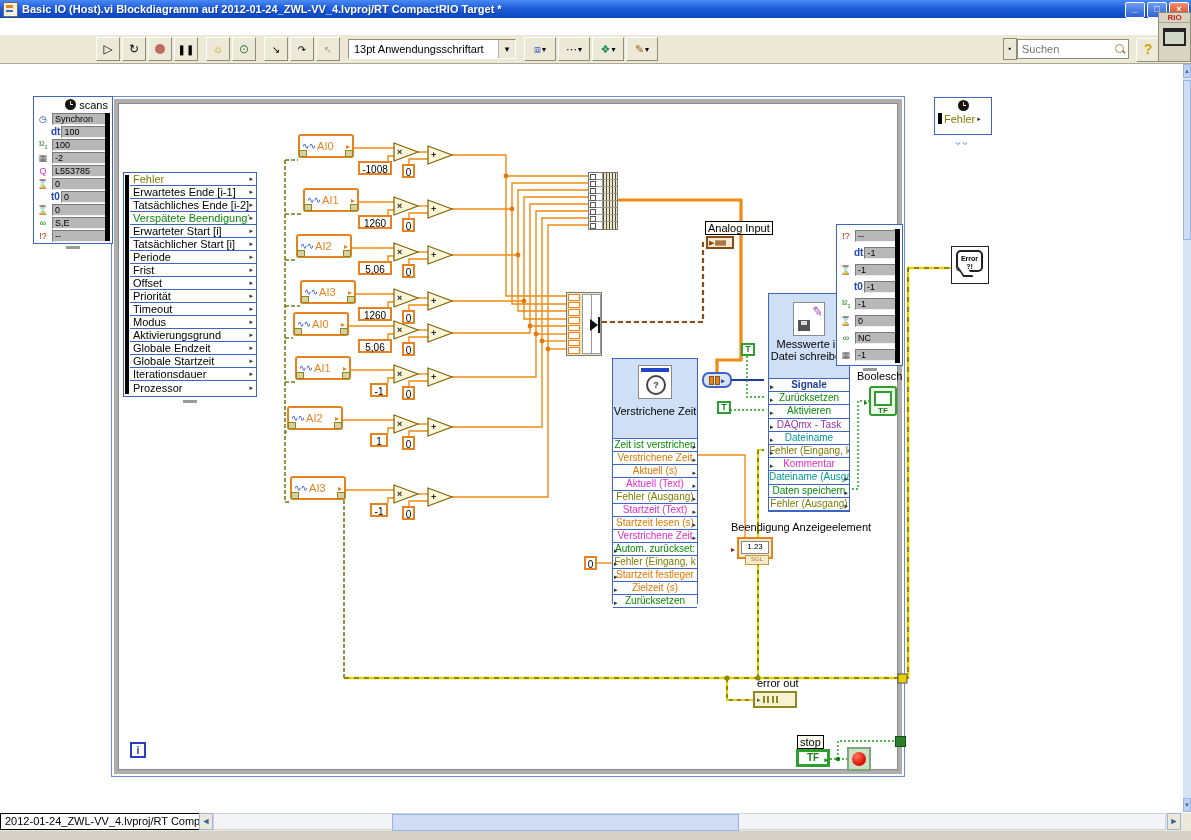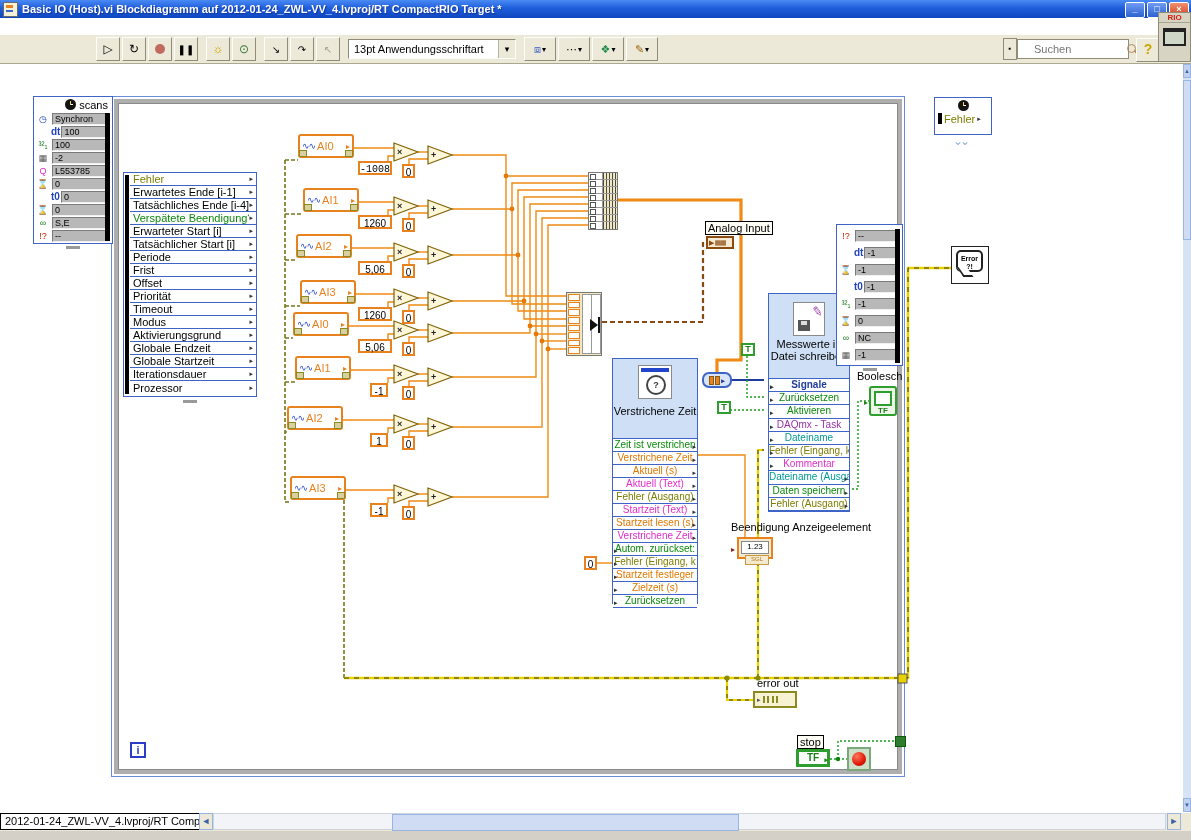--- a/index.html
+++ b/index.html
@@ -31,21 +31,21 @@
   .tsep{width:4px;flex:0 0 auto;}
   .fontbox{height:20px;width:168px;background:#fff;border:1px solid;border-color:#8f8c78 #fdfdfa #fdfdfa #8f8c78;
     display:flex;align-items:center;padding-left:5px;box-sizing:border-box;font-size:11px;}
   .fontbox .caret{margin-left:auto;width:16px;height:18px;background:#ece9d8;border-left:1px solid #b5b2a0;text-align:center;font-size:9px;line-height:18px;}
   .ddbtn{width:30px;height:22px;background:#ece9d8;border:1px solid;border-color:#fdfdfa #8f8c78 #8f8c78 #fdfdfa;
     display:flex;align-items:center;justify-content:center;gap:1px;font-size:11px;flex:0 0 auto;}
   .ddbtn .c{font-size:8px;}
   .searchwrap{position:absolute;left:1003px;top:39px;display:flex;align-items:center;height:20px;}
   .search-dd{width:12px;height:20px;background:#ece9d8;border:1px solid #8f8c78;font-size:8px;text-align:center;line-height:20px;}
   .searchbox{width:112px;height:20px;background:#fff;border:1px solid #8f8c78;display:flex;align-items:center;box-sizing:border-box;}
-  .searchbox input{border:none;outline:none;width:90px;font-size:11px;color:#888;padding-left:16px;font-family:"Liberation Sans",sans-serif;background:transparent;}
+  .searchbox input{border:none;outline:none;width:90px;font-size:11px;color:#888;padding-left:4px;font-family:"Liberation Sans",sans-serif;background:transparent;}
   .mag{position:relative;width:12px;height:12px;}
   .mag::before{content:"";position:absolute;left:1px;top:1px;width:7px;height:7px;border:1.5px solid #b08860;border-radius:50%;}
   .mag::after{content:"";position:absolute;left:8px;top:8px;width:4px;height:1.5px;background:#b08860;transform:rotate(45deg);}
   .helpbtn{position:absolute;left:1136px;top:38px;width:22px;height:22px;border:1px solid;border-color:#fdfdfa #8f8c78 #8f8c78 #fdfdfa;
     background:#ece9d8;color:#c8a800;font-weight:bold;font-size:14px;text-align:center;line-height:20px;}
 
   .rio-palette{left:1158px;top:12px;width:33px;height:50px;background:#d8d4c4;border:1px solid #8f8c78;box-sizing:border-box;}
   .rio-title{color:#d02010;font-weight:bold;font-size:8px;text-align:center;border-bottom:1px solid #a8a494;}
   .rio-ico{margin:5px auto 0 auto;width:19px;height:12px;background:#cfd8c8;border:2px solid #222;border-top-width:4px;}
 
@@ -467,21 +467,21 @@
     <div style="margin-left:6px;">
       <div class="pn-row">
           <span class="pn-lab c-err">Fehler</span>
           <span class="pn-arr">▸</span>
         </div>
       <div class="pn-row">
           <span class="pn-lab">Erwartetes Ende [i-1]</span>
           <span class="pn-arr">▸</span>
         </div>
       <div class="pn-row">
-          <span class="pn-lab">Tatsächliches Ende [i-4]</span>
+          <span class="pn-lab">Tatsächliches Ende [i-2]</span>
           <span class="pn-arr">▸</span>
         </div>
       <div class="pn-row">
           <span class="pn-lab c-bool">Verspätete Beendigung? [i-1]</span>
           <span class="pn-arr">▸</span>
         </div>
       <div class="pn-row">
           <span class="pn-lab">Erwarteter Start [i]</span>
           <span class="pn-arr">▸</span>
         </div>
@@ -571,21 +571,21 @@
       <span class="ai-ico">∿∿</span>
       <span class="ai-name">AI2</span>
       <span class="ai-out">▸</span>
     </div>
   <div class="ai" style="left:290px;top:476px;">
       <span class="ai-ico">∿∿</span>
       <span class="ai-name">AI3</span>
       <span class="ai-out">▸</span>
     </div>
 
-  <div class="konst wide" style="left:358px;top:161px;font-family:Liberation Mono, monospace;">-1008</div>
+  <div class="konst wide" style="left:358px;top:161px;">-1008</div>
   <div class="konst zero" style="left:402px;top:164px;">0</div>
   <div class="konst wide" style="left:358px;top:215px;">1260</div>
   <div class="konst zero" style="left:402px;top:218px;">0</div>
   <div class="konst wide" style="left:358px;top:261px;">5,06</div>
   <div class="konst zero" style="left:402px;top:264px;">0</div>
   <div class="konst wide" style="left:358px;top:307px;">1260</div>
   <div class="konst zero" style="left:402px;top:310px;">0</div>
   <div class="konst wide" style="left:358px;top:339px;">5,06</div>
   <div class="konst zero" style="left:402px;top:342px;">0</div>
   <div class="konst narrow" style="left:370px;top:383px;">-1</div>

